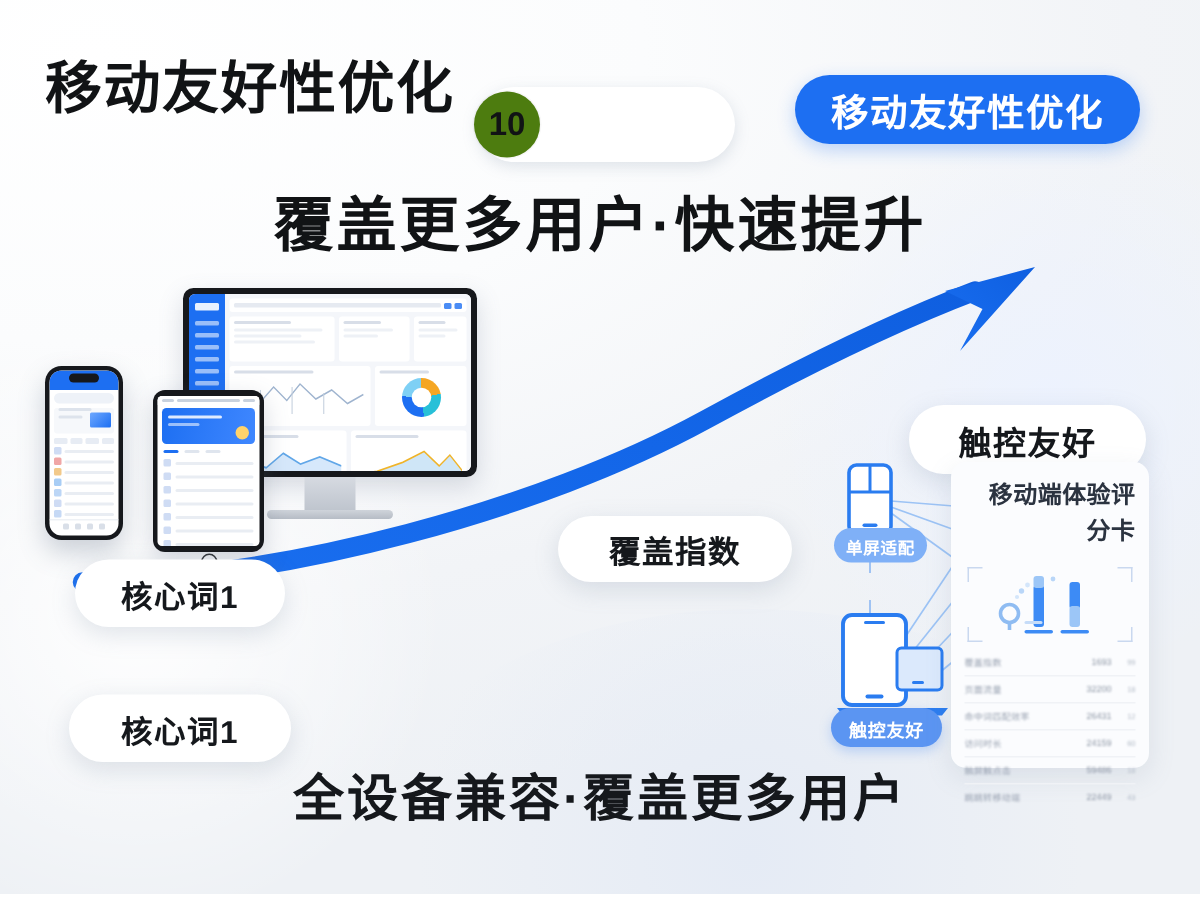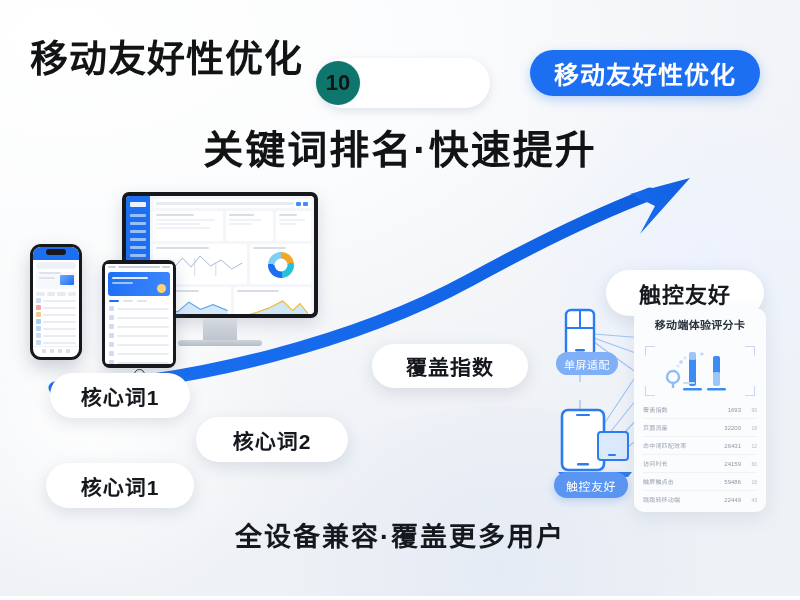--- a/index.html
+++ b/index.html
@@ -36,21 +36,21 @@
     background:#ffffff;box-shadow:0 3px 10px rgba(120,135,160,.22);
     display:flex;align-items:center;padding:4px;box-sizing:border-box;
   }
   .top-badge .pill-blue{
     height:42px;border-radius:21px;background:#1d6ff2;
     display:flex;align-items:center;justify-content:center;
     padding:0 16px 0 20px;
     color:#ffffff;font-size:27px;font-weight:bold;letter-spacing:1px;
   }
   .top-badge .num-circle{
-    width:44px;height:44px;border-radius:50%;background:#0f766e;
+    width:44px;height:44px;border-radius:50%;background:#4d7c0f;
     display:flex;align-items:center;justify-content:center;
     color:#111315;font-size:22px;font-weight:bold;margin-left:-6px;
     box-shadow:0 0 0 1px rgba(0,0,0,.03);
   }
   .tag-pill{
     position:absolute;right:40px;top:50px;
     height:46px;border-radius:23px;background:#1d6ff2;
     display:flex;align-items:center;justify-content:center;padding:0 24px;
     color:#ffffff;font-size:25px;font-weight:bold;letter-spacing:1px;
     box-shadow:0 4px 12px rgba(29,111,242,.28);
@@ -157,69 +157,69 @@
   .lp3{left:46px;top:463px;width:148px;height:45px;}
   .lp4{left:372px;top:344px;width:156px;height:44px;}
   .lp5{left:606px;top:270px;width:158px;height:46px;font-size:22px;}
 
   
   .rpanel{position:absolute;left:548px;top:300px;width:218px;height:218px;}
   .diagram{position:absolute;left:0;top:4px;width:100px;height:200px;}
   .dev-pill{
     position:absolute;border-radius:14px;background:#6ba0f5;
     display:flex;align-items:center;justify-content:center;
-    color:#ffffff;font-size:11px;font-weight:normal;letter-spacing:.5px;text-align:center;
+    color:#ffffff;font-size:11px;font-weight:bold;letter-spacing:.5px;text-align:center;
   }
   .dp-top{left:8px;top:52px;width:62px;height:23px;background:#7fb0f7;}
   .dp-bot{left:6px;top:172px;width:74px;height:26px;background:#5b95f2;
     box-shadow:0 3px 8px rgba(91,149,242,.35);font-size:12px;}
   .scard{
     position:absolute;left:86px;top:8px;width:132px;height:204px;
     background:#fbfcfe;border-radius:10px;
     box-shadow:0 6px 18px rgba(120,135,160,.16);
     padding:8px 9px;box-sizing:border-box;
   }
-  .scard .ttl{font-size:11px;font-weight:bold;color:#2b3340;text-align:center;
+  .scard .ttl{font-size:16px;font-weight:bold;color:#2b3340;text-align:right;
     letter-spacing:.3px;margin-bottom:12px;filter:blur(.25px);}
   .scard .hero{height:54px;position:relative;}
   .scard .rows{margin-top:3px;}
   .srow{display:flex;align-items:center;height:17px;border-bottom:1px solid #f0f2f6;}
   .srow .nm{flex:1;font-size:6px;color:#9aa3b2;filter:blur(.7px);letter-spacing:.2px;}
   .srow .vl{width:26px;text-align:right;font-size:6px;color:#8e97a6;filter:blur(.7px);}
   .srow .dt{width:16px;text-align:right;font-size:5px;color:#b4bcc8;filter:blur(.7px);}
   .corner{position:absolute;width:9px;height:9px;border:1px solid #c9d8ef;}
   .c-tl{left:2px;top:2px;border-right:0;border-bottom:0;}
   .c-tr{right:2px;top:2px;border-left:0;border-bottom:0;}
   .c-bl{left:2px;bottom:2px;border-right:0;border-top:0;}
   .c-br{right:2px;bottom:2px;border-left:0;border-top:0;}
 
   
   .footer{
     position:absolute;left:0;right:0;bottom:42px;text-align:center;
-    font-size:27px;font-weight:bold;letter-spacing:2px;color:#15181c;
+    font-size:34px;font-weight:bold;letter-spacing:2px;color:#15181c;
   }
 </style>
 </head>
 <body>
 
 <div class="poster">
 
   <div class="bg-glow glow-a"></div>
   <div class="bg-glow glow-b"></div>
   <div class="bg-glow glow-c"></div>
 
   <div class="headline">移动友好性优化</div>
 
   <div class="top-badge">
     <div class="num-circle">10</div>
   </div>
 
   <div class="tag-pill">移动友好性优化</div>
 
-  <div class="subhead">关键词排名·快速提升</div>
+  <div class="subhead">覆盖更多用户·快速提升</div>
 
   <svg class="arrow-svg" viewBox="0 0 800 280">
     <defs>
       <linearGradient id="arrowGrad" x1="0" y1="1" x2="1" y2="0">
         <stop offset="0%" stop-color="#1a6ff0"></stop>
         <stop offset="55%" stop-color="#1366e8"></stop>
         <stop offset="100%" stop-color="#0f5fe0"></stop>
       </linearGradient>
     </defs>
     <path d="M55 238 C 190 236, 360 190, 470 130 C 545 89, 600 63, 650 44" fill="none" stroke="url(#arrowGrad)" stroke-width="13" stroke-linecap="round"></path>
@@ -405,21 +405,20 @@
               <i></i>
               <i></i>
               <i></i>
             </div>
         </div>
       </div>
     </div>
   </div>
 
   <div class="lpill lp1">核心词1</div>
-  <div class="lpill lp2">核心词2</div>
   <div class="lpill lp3">核心词1</div>
   <div class="lpill lp4">覆盖指数</div>
   <div class="lpill lp5">触控友好</div>
 
   <div class="rpanel">
 
     <svg class="diagram" viewBox="0 0 100 200">
 
       <g stroke="#9cc3f5" stroke-width="1.1" fill="none">
         <line x1="46" y1="30" x2="96" y2="34"></line>

